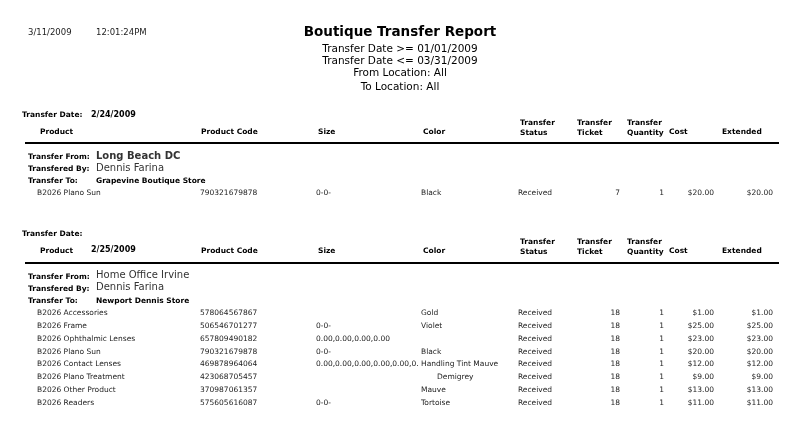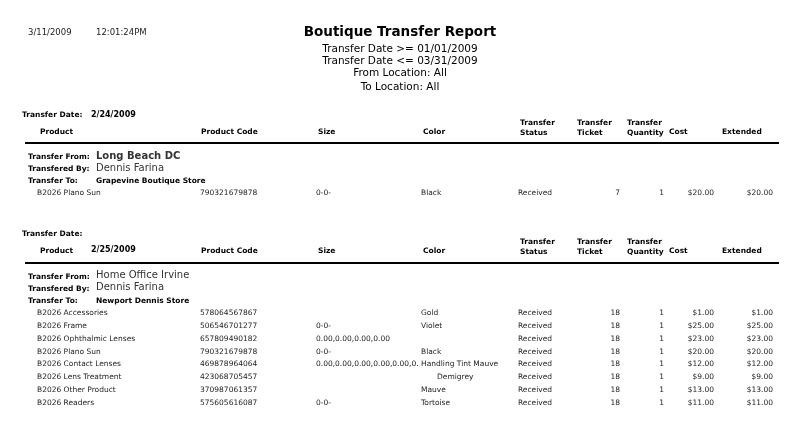--- a/index.html
+++ b/index.html
@@ -139,21 +139,21 @@
     <span class="abs row" style="left:200px;top:359px;">469878964064</span>
     <span class="abs row" style="left:316px;top:359px;width:103px;overflow:hidden;">0.00,0.00,0.00,0.00,0.00,0.0(</span>
     <span class="abs row" style="left:421px;top:359px;">Handling Tint Mauve</span>
     <span class="abs row" style="left:518px;top:359px;">Received</span>
     <span class="abs row r" style="left:580px;width:40px;top:359px;">18</span>
     <span class="abs row r" style="left:630px;width:34px;top:359px;">1</span>
     <span class="abs row r" style="left:672px;width:42px;top:359px;">$12.00</span>
     <span class="abs row r" style="left:730px;width:43px;top:359px;">$12.00</span>
   </div>
   <div>
-    <span class="abs row" style="left:37px;top:372px;">B2026 Lens Treatment</span>
+    <span class="abs row" style="left:37px;top:372px;">B2026 Plano Treatment</span>
     <span class="abs row" style="left:200px;top:372px;"> 423068705457</span>
     <span class="abs row" style="left:316px;top:372px;"></span>
     <span class="abs row" style="left:437px;top:372px;">Demigrey</span>
     <span class="abs row" style="left:518px;top:372px;">Received</span>
     <span class="abs row r" style="left:580px;width:40px;top:372px;">18</span>
     <span class="abs row r" style="left:630px;width:34px;top:372px;">1</span>
     <span class="abs row r" style="left:672px;width:42px;top:372px;">$9.00</span>
     <span class="abs row r" style="left:730px;width:43px;top:372px;">$9.00</span>
   </div>
   <div>

